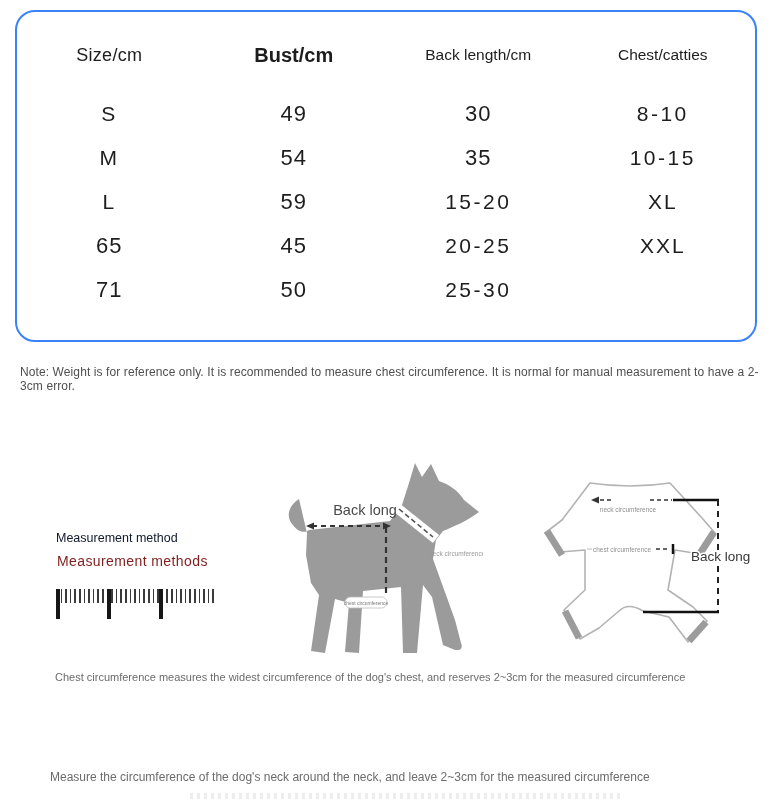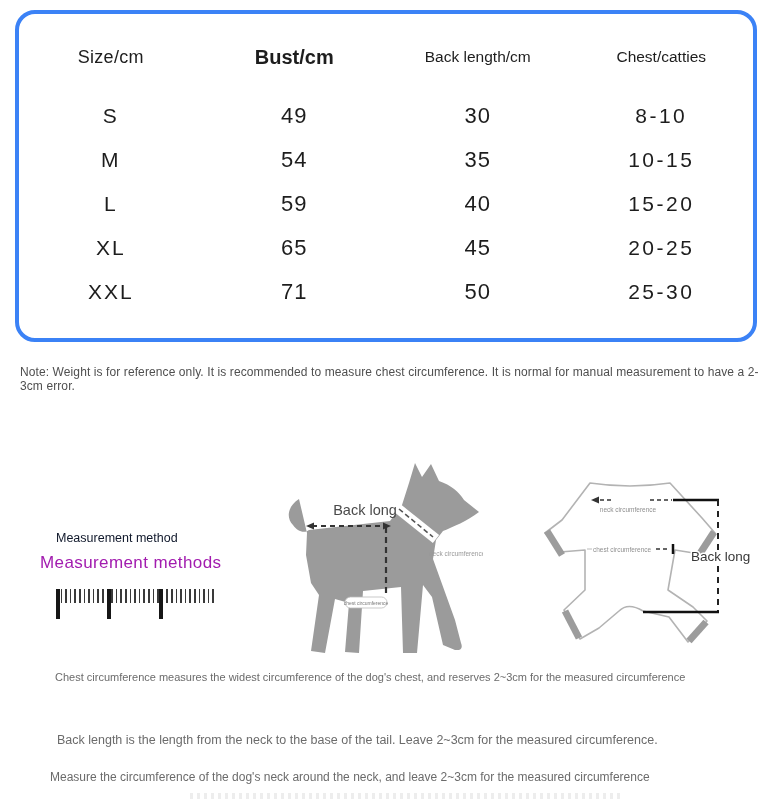--- a/index.html
+++ b/index.html
@@ -2,21 +2,21 @@
 <html><head>
 <meta charset="utf-8">
 <style>
   * { margin:0; padding:0; box-sizing:border-box; }
   body { background:#ffffff; font-family:"Liberation Sans", sans-serif; }
   .page { position:relative; width:776px; height:800px; background:#ffffff; overflow:hidden; }
 
   
   .size-card {
     position:absolute; left:15px; top:10px; width:742px; height:332px;
-    border:4px solid #3b82f6; border-radius:20px; background:#fff;
+    border:2px solid #3b82f6; border-radius:20px; background:#fff;
   }
   .table-grid {
     display:grid; grid-template-columns:repeat(4,1fr);
     grid-template-rows:74px repeat(5,44px);
     padding-top:6px; width:100%; height:100%;
   }
   .table-grid > div { text-align:center; align-self:center; color:#1d1d1d; }
   .hdr { color:#242424; }
   .hdr-size   { font-size:18px; font-weight:500; letter-spacing:0.3px; }
   .hdr-bust   { font-size:20px; font-weight:700; }
@@ -32,22 +32,22 @@
     position:absolute; left:20px; top:365px; width:740px;
     font-size:12px; color:#4f4f4f; letter-spacing:0.1px;
   }
 
   
   .mm-small {
     position:absolute; left:56px; top:531px;
     font-size:12.5px; font-weight:500; color:#0f172a;
   }
   .mm-large {
-    position:absolute; left:40px; top:553px;
-    font-size:17px; font-weight:500; color:#a21caf; letter-spacing:0.4px;
+    position:absolute; left:57px; top:553px;
+    font-size:14px; font-weight:500; color:#7f1d1d; letter-spacing:0.4px;
   }
   .ruler { position:absolute; left:56px; top:589px; width:158px; height:30px; }
   .ruler .ticks {
     position:absolute; left:0; top:0; width:158px; height:14px;
     background:repeating-linear-gradient(90deg,#3a3a3a 0 1.6px,transparent 1.6px 4.6px);
   }
   .ruler .bar { position:absolute; top:0; width:4px; height:30px; background:#161616; }
   .bar1 { left:0; } .bar2 { left:51px; } .bar3 { left:103px; }
 
   .dog-svg { position:absolute; left:283px; top:455px; }
@@ -81,21 +81,20 @@
       <div class="cell-back">30</div>
       <div class="cell-weight">8-10</div>
 
       <div class="cell-size">M</div>
       <div class="cell-bust">54</div>
       <div class="cell-back">35</div>
       <div class="cell-weight">10-15</div>
 
       <div class="cell-size">L</div>
       <div class="cell-bust">59</div>
-      <div class="cell-back">40</div>
       <div class="cell-weight">15-20</div>
 
       <div class="cell-size">XL</div>
       <div class="cell-bust">65</div>
       <div class="cell-back">45</div>
       <div class="cell-weight">20-25</div>
 
       <div class="cell-size">XXL</div>
       <div class="cell-bust">71</div>
       <div class="cell-back">50</div>
@@ -152,18 +151,17 @@
       <line x1="64" y1="91" x2="69" y2="91" stroke="#aaaaaa" stroke-width="0.8"></line>
       <line x1="133" y1="91" x2="147" y2="91" stroke="#333333" stroke-width="1.6" stroke-dasharray="4 3"></line>
       <line x1="150" y1="86" x2="150" y2="96" stroke="#111111" stroke-width="2.5"></line>
     </g>
     <text x="105" y="54" text-anchor="middle" font-size="6.5" fill="#8f8f8f">neck circumference</text>
     <text x="70" y="93.5" font-size="6.5" fill="#8f8f8f">chest circumference</text>
     <text x="168" y="103" font-size="13.5" font-weight="500" fill="#383838" stroke="#ffffff" stroke-width="3" paint-order="stroke">Back long</text>
   </svg>
 
   <div class="fn fn1">Chest circumference measures the widest circumference of the dog's chest, and reserves 2~3cm for the measured circumference</div>
-  <div class="fn fn2">Back length is the length from the neck to the base of the tail. Leave 2~3cm for the measured circumference.</div>
   <div class="fn fn3">Measure the circumference of the dog's neck around the neck, and leave 2~3cm for the measured circumference</div>
 
   <div class="faint-strip"></div>
 
 </div>
 
 </body></html>

